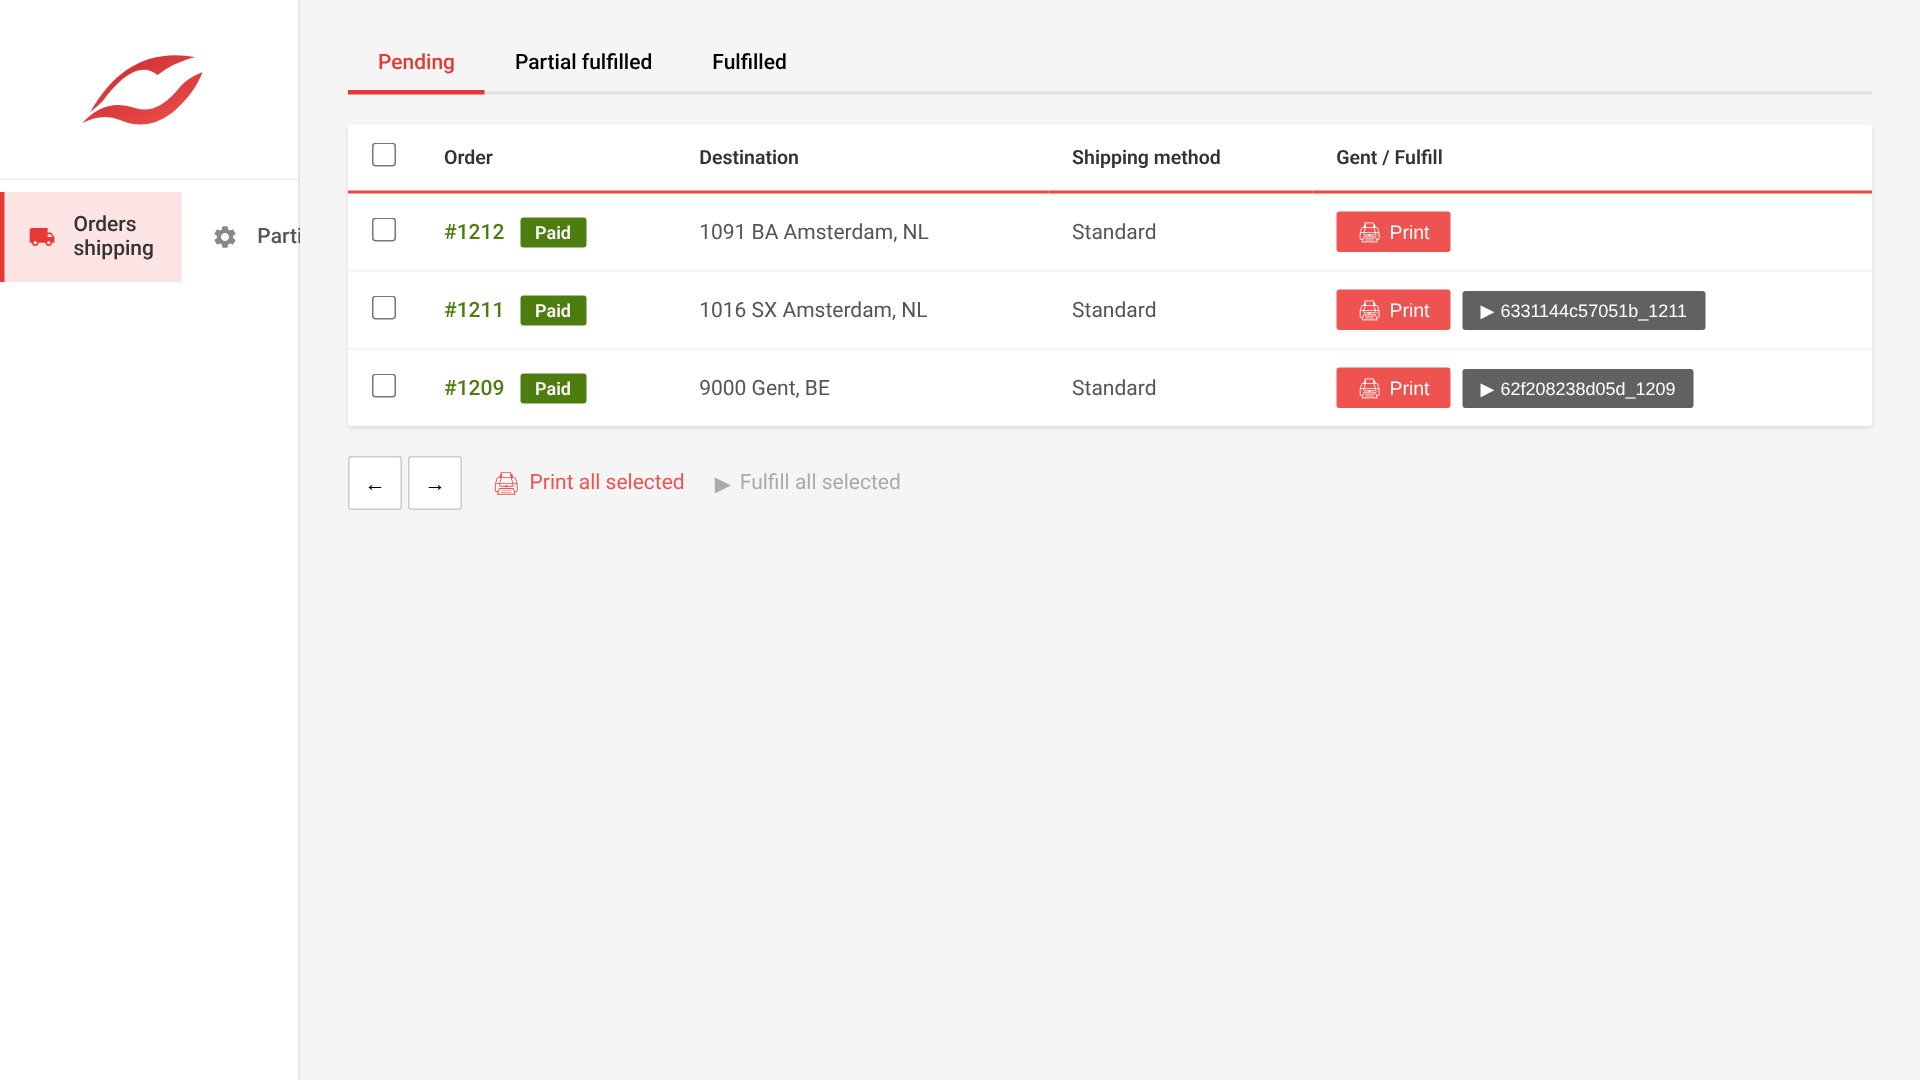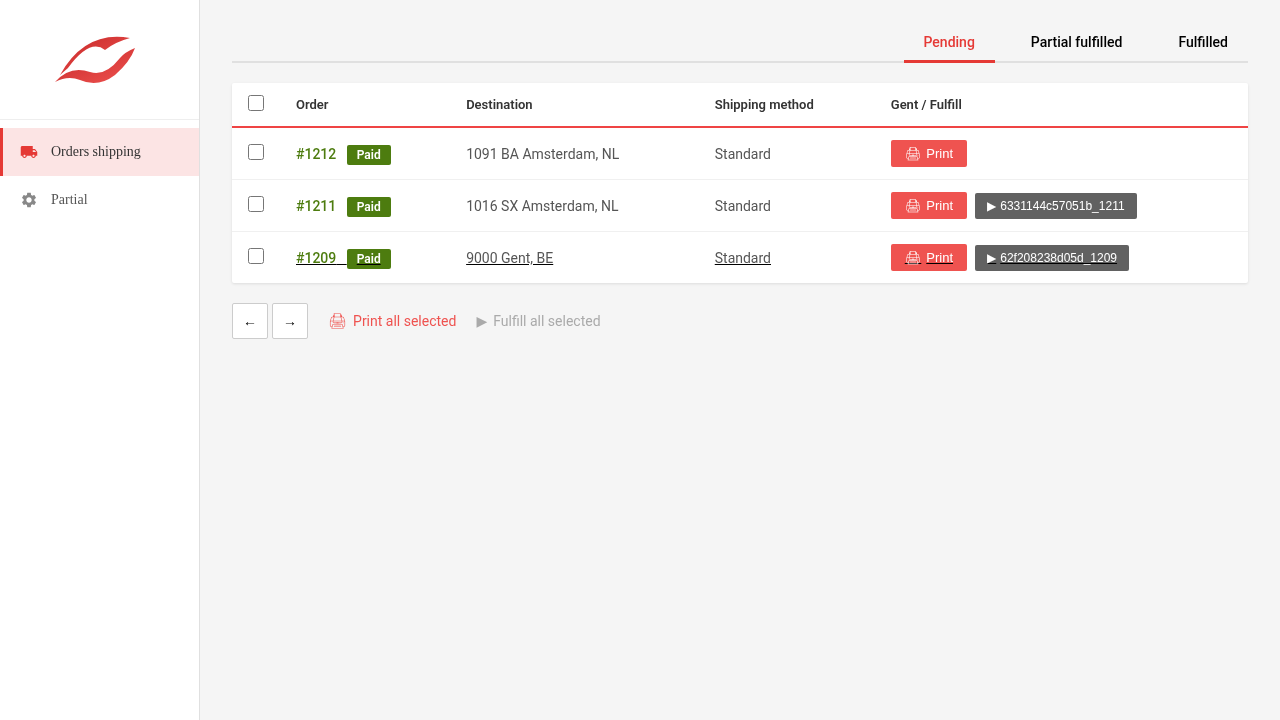--- a/index.html
+++ b/index.html
@@ -20,23 +20,22 @@
       align-items: center;
       justify-content: center;
       border-bottom: 1px solid #eee;
     }
     .logo-svg {
       width: 120px;
       height: 80px;
     }
     .sidebar-nav {
       display: flex;
-      flex-direction: column;
+      flex-direction: row;
       padding-top: 8px;
-      font-family: Liberation Serif, serif;
     }
     .sidebar-item {
       display: flex;
       align-items: center;
       padding: 14px 16px;
       cursor: pointer;
       color: #555;
       gap: 12px;
       border-left: 3px solid transparent;
     }
@@ -66,24 +65,23 @@
     .main {
       flex: 1;
       background: #f5f5f5;
       overflow-y: auto;
       padding: 24px 32px;
     }
 
     
     .tabs {
       display: flex;
-      gap: 16px;
+      gap: 0;
       border-bottom: 2px solid #e0e0e0;
       margin-bottom: 20px;
-      justify-content: flex-end;
     }
     .tab {
       padding: 10px 20px;
       cursor: pointer;
       color: #000000;
       font-size: 14px;
       font-weight: 500;
       border-bottom: 3px solid transparent;
       margin-bottom: -2px;
     }
@@ -110,21 +108,20 @@
       text-align: left;
       font-weight: 600;
       font-size: 13px;
       color: #333;
     }
     tbody tr {
       border-bottom: 1px solid #f0f0f0;
     }
     tbody tr:last-child {
       border-bottom: none;
-      text-decoration: underline;
     }
     tbody tr.highlight {
       background: #f9f9f9;
     }
     tbody td {
       padding: 12px 16px;
       vertical-align: middle;
       color: #555;
       font-size: 14px;
     }

